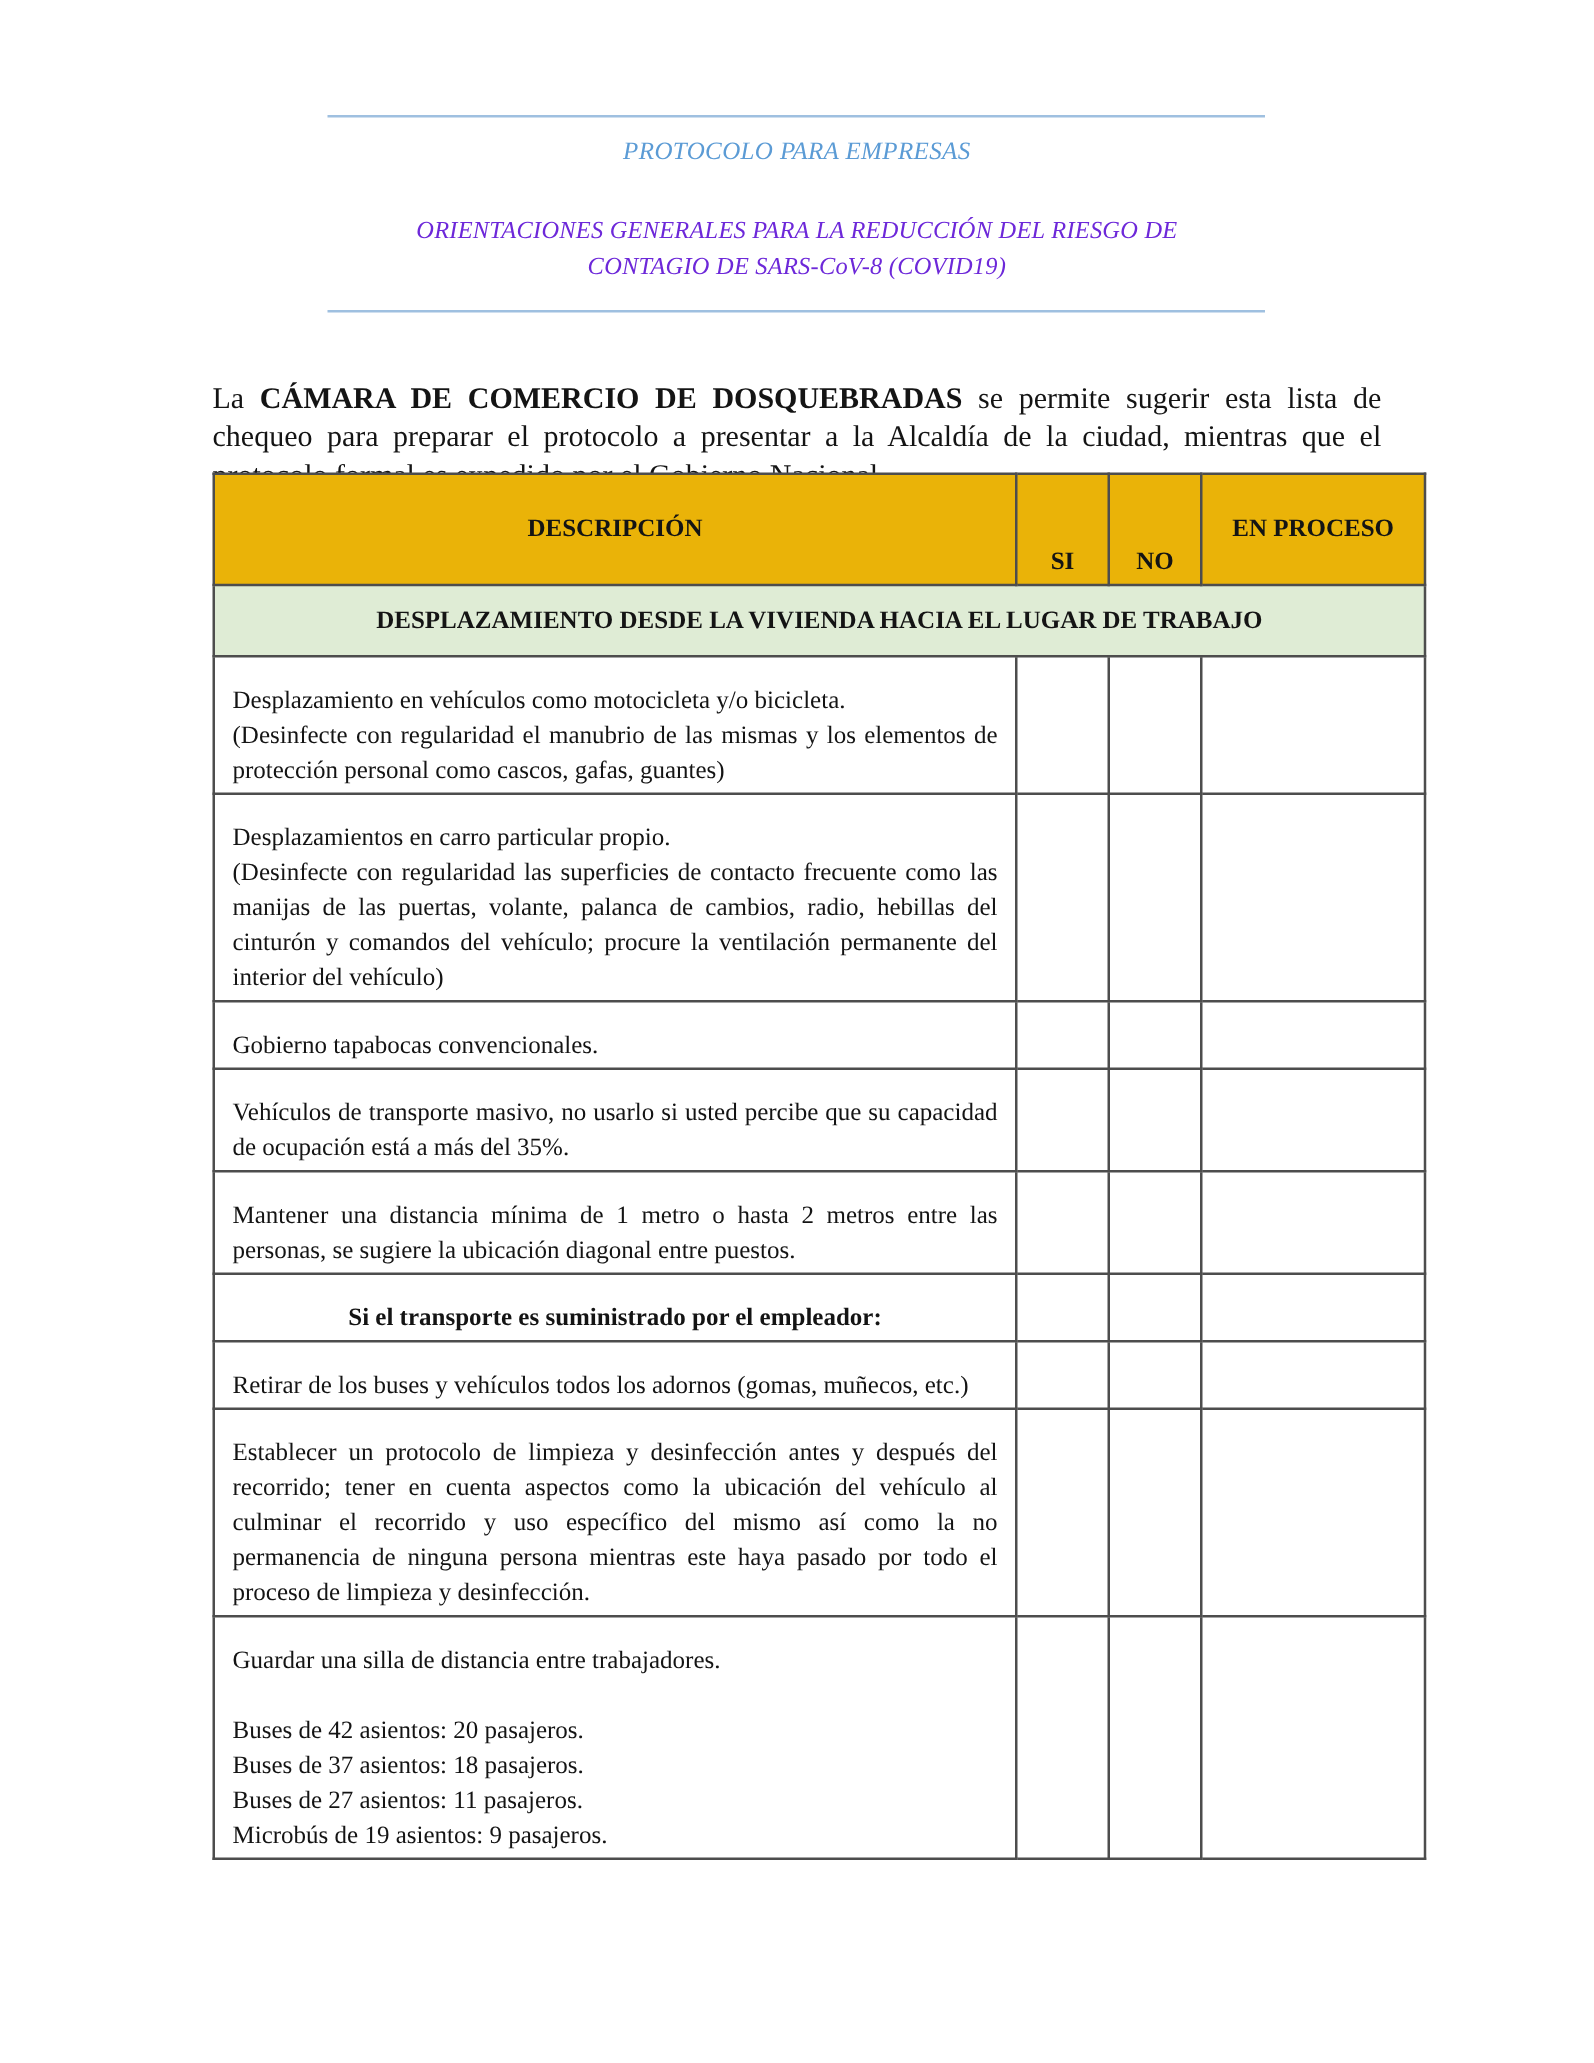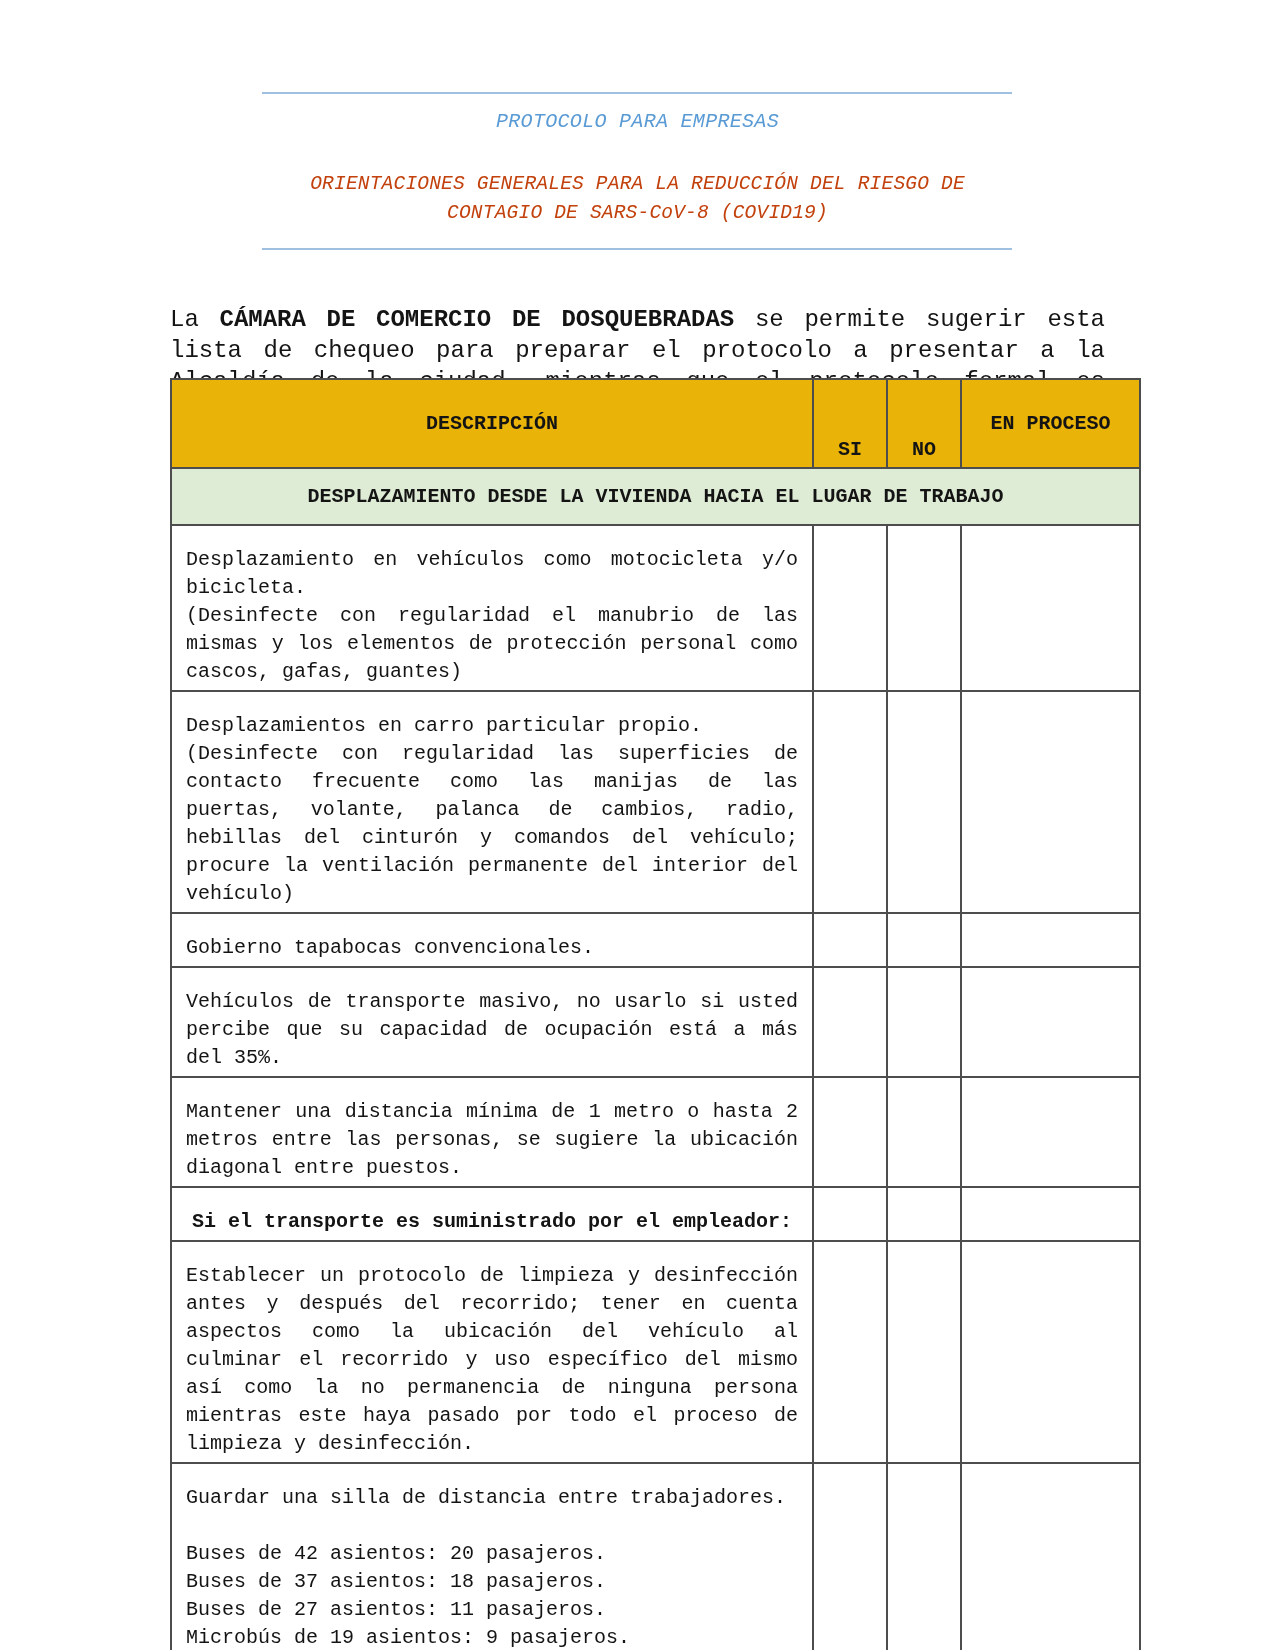--- a/index.html
+++ b/index.html
@@ -1,21 +1,21 @@
 <!DOCTYPE html>
 <html><head>
 <meta charset="utf-8">
 <style>
   html, body { margin: 0; padding: 0; background: #ffffff; }
   .page {
     position: relative;
     width: 1164px;
     height: 1650px;
     background: #ffffff;
-    font-family: Liberation Mono, monospace;
+    font-family: Liberation Serif, serif;
     color: #141414;
     overflow: hidden;
   }
 
   
   .rule {
     position: absolute;
     left: 262px;
     width: 750px;
     height: 0;
@@ -36,21 +36,21 @@
     letter-spacing: 0.3px;
   }
   .doc-subtitle {
     position: absolute;
     left: 190px;
     top: 170px;
     width: 895px;
     text-align: center;
     font-size: 19.5px;
     font-style: italic;
-    color: #c2410c;
+    color: #6d28d9;
     line-height: 29px;
     letter-spacing: 0.2px;
   }
 
   
   .intro {
     position: absolute;
     left: 170px;
     top: 280px;
     width: 935px;
@@ -181,20 +181,26 @@
           <td class="check-cell"></td>
           <td class="check-cell"></td>
         </tr>
         <tr>
           <td class="desc bold">Si el transporte es suministrado por el empleador:</td>
           <td class="check-cell"></td>
           <td class="check-cell"></td>
           <td class="check-cell"></td>
         </tr>
         <tr>
+          <td class="desc">Retirar de los buses y vehículos todos los adornos (gomas, muñecos, etc.)</td>
+          <td class="check-cell"></td>
+          <td class="check-cell"></td>
+          <td class="check-cell"></td>
+        </tr>
+        <tr>
           <td class="desc">Establecer un protocolo de limpieza y desinfección antes y después del recorrido; tener en cuenta aspectos como la ubicación del vehículo al culminar el recorrido y uso específico del mismo así como la no permanencia de ninguna persona mientras este haya pasado por todo el proceso de limpieza y desinfección.</td>
           <td class="check-cell"></td>
           <td class="check-cell"></td>
           <td class="check-cell"></td>
         </tr>
         <tr>
           <td class="desc">Guardar una silla de distancia entre trabajadores.
 
 Buses de 42 asientos: 20 pasajeros.
 Buses de 37 asientos: 18 pasajeros.

